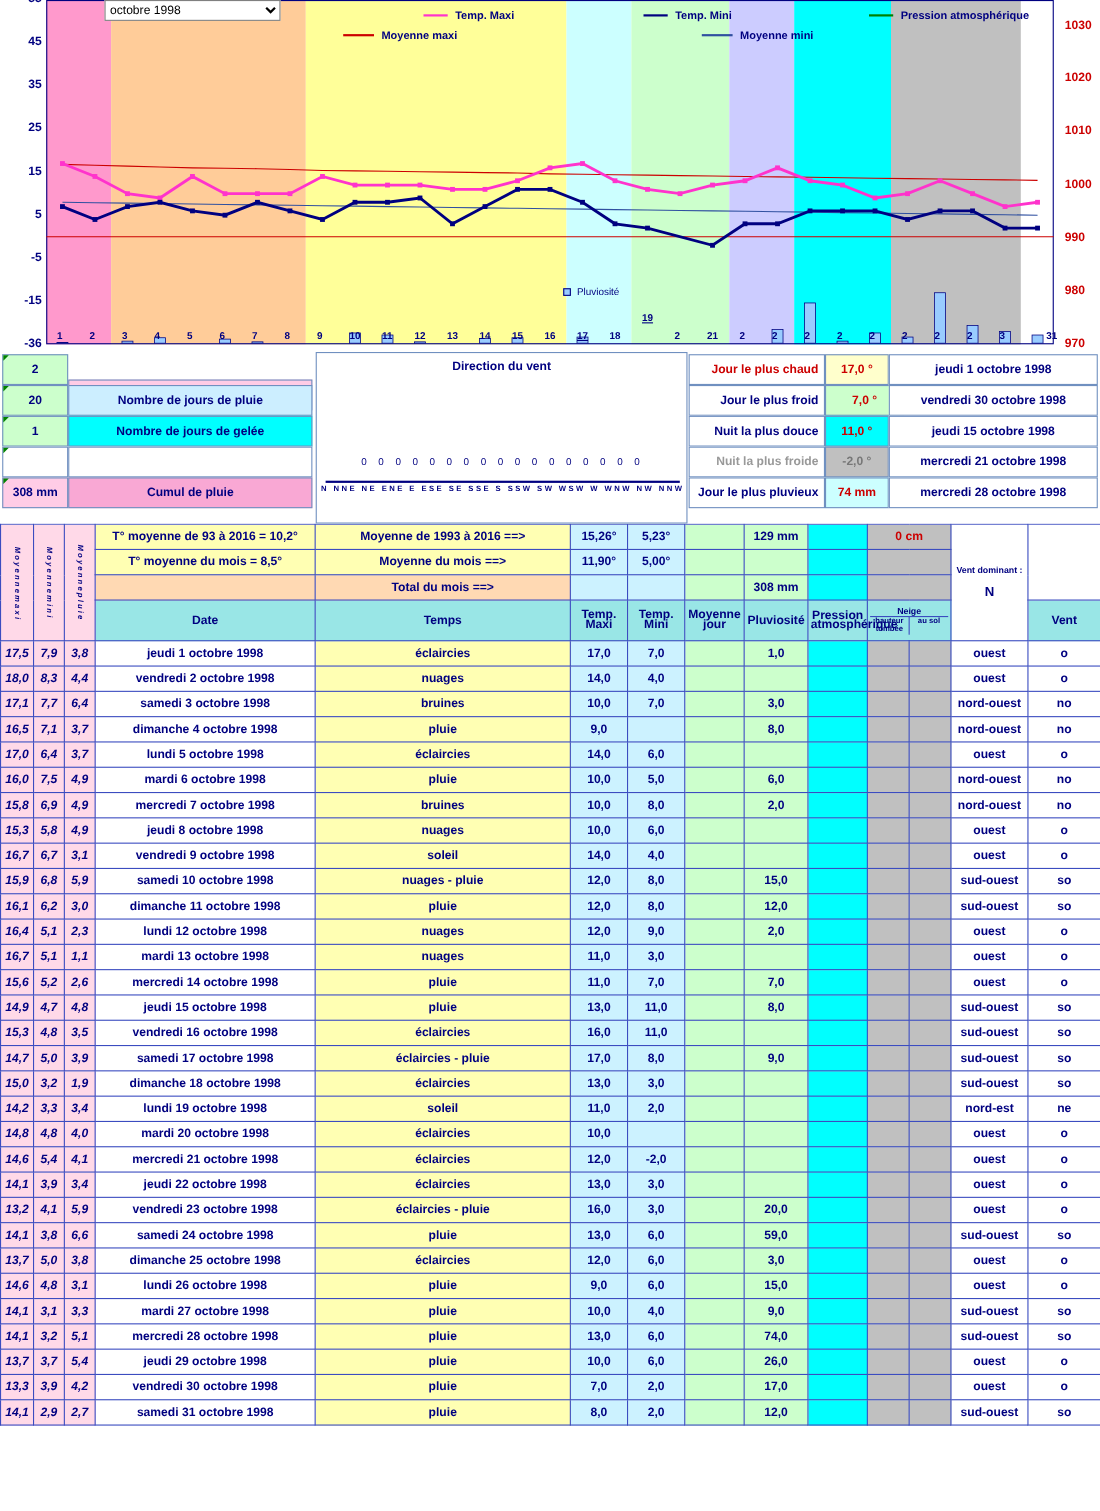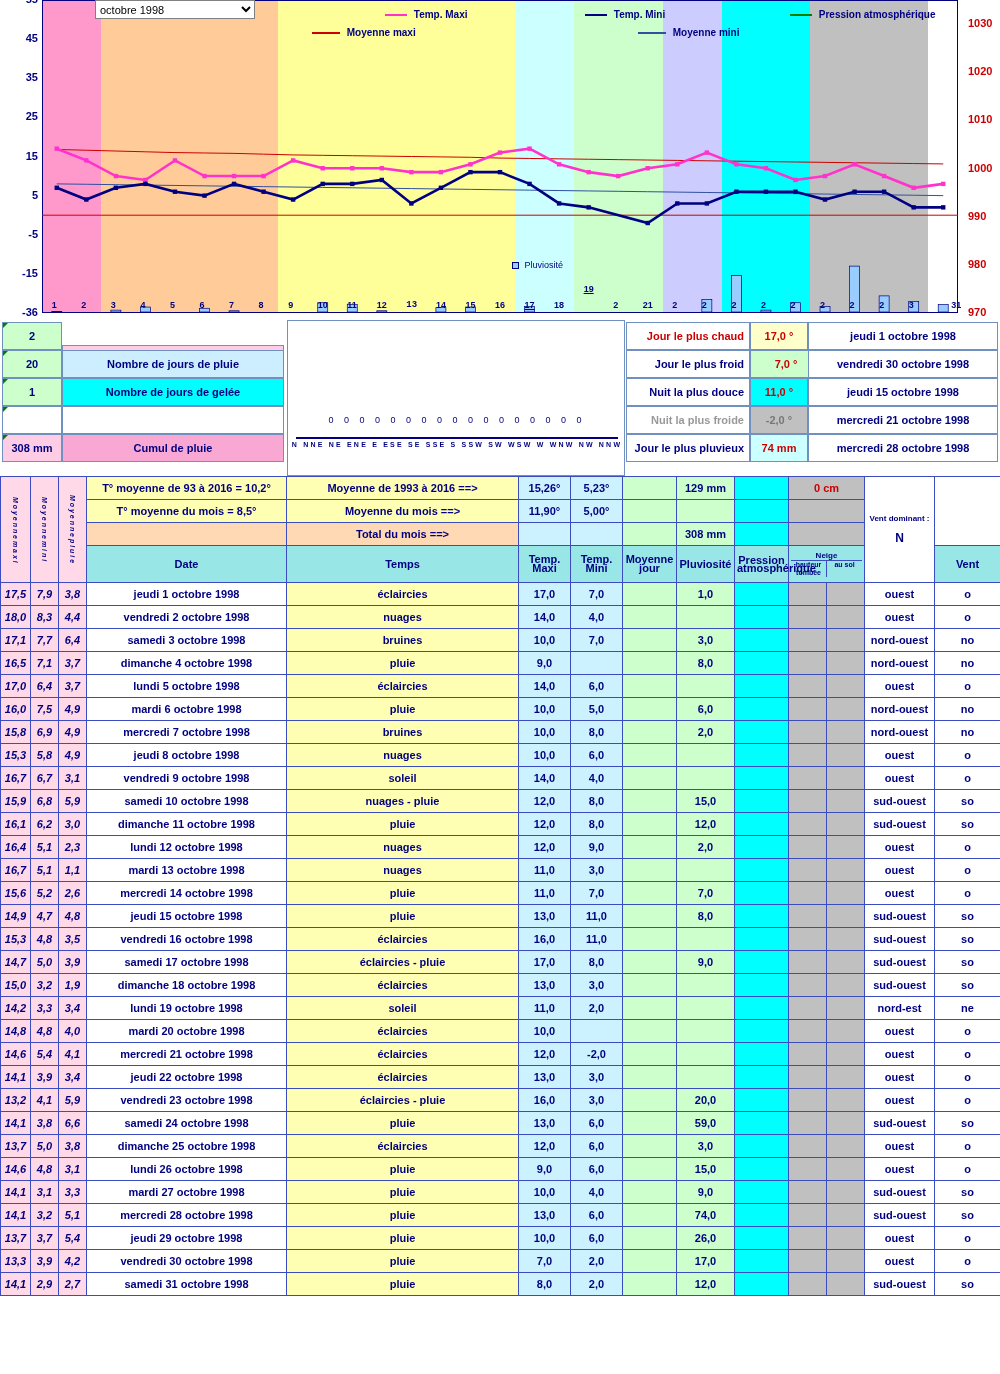--- a/index.html
+++ b/index.html
@@ -191,21 +191,21 @@
       <div class="xlab" style="left: 110.871px; bottom: 10px;">3</div>
       <div class="xlab" style="left: 140.419px; bottom: 10px;">4</div>
       <div class="xlab" style="left: 169.968px; bottom: 10px;">5</div>
       <div class="xlab" style="left: 199.516px; bottom: 10px;">6</div>
       <div class="xlab" style="left: 229.065px; bottom: 10px;">7</div>
       <div class="xlab" style="left: 258.613px; bottom: 10px;">8</div>
       <div class="xlab" style="left: 288.161px; bottom: 10px;">9</div>
       <div class="xlab" style="left: 317.71px; bottom: 10px;">10</div>
       <div class="xlab" style="left: 347.258px; bottom: 10px;">11</div>
       <div class="xlab" style="left: 376.806px; bottom: 10px;">12</div>
-      <div class="xlab" style="left: 406.355px; bottom: 10px; font-family: Liberation Mono, monospace;">13</div>
+      <div class="xlab" style="left: 406.355px; bottom: 10px;">13</div>
       <div class="xlab" style="left: 435.903px; bottom: 10px;">14</div>
       <div class="xlab" style="left: 465.452px; bottom: 10px;">15</div>
       <div class="xlab" style="left: 495px; bottom: 10px;">16</div>
       <div class="xlab" style="left: 524.548px; bottom: 10px; text-decoration: underline;">17</div>
       <div class="xlab" style="left: 554.097px; bottom: 10px;">18</div>
       <div class="xlab" style="left: 583.645px; bottom: 26px; text-decoration: underline;">19</div>
       <div class="xlab" style="left: 613.194px; bottom: 10px;">2</div>
       <div class="xlab" style="left: 642.742px; bottom: 10px;">21</div>
       <div class="xlab" style="left: 672.29px; bottom: 10px;">2</div>
       <div class="xlab" style="left: 701.839px; bottom: 10px;">2</div>
@@ -261,20 +261,21 @@
       <div class="sumcell sum-label" style="left: 62px; top: 58px; width: 222px; height: 28px; background: rgb(0, 255, 255);">Nombre de jours de gelée</div>
       <div class="corner" style="left: 3px; top: 59px;"></div>
       <div class="sumcell sum-val" style="left: 2px; top: 86px; width: 60px; height: 28px; background: rgb(255, 255, 255); color: rgb(0, 0, 128);"></div>
       <div class="sumcell sum-label" style="left: 62px; top: 86px; width: 222px; height: 28px; background: rgb(255, 255, 255);"></div>
       <div class="corner" style="left: 3px; top: 87px;"></div>
       <div class="sumcell sum-val" style="left: 2px; top: 114px; width: 60px; height: 28px; background: rgb(255, 204, 230); color: rgb(0, 0, 128);">308 mm</div>
       <div class="sumcell sum-label" style="left: 62px; top: 114px; width: 222px; height: 28px; background: #f9a8d4;">Cumul de pluie</div>
       <div class="corner" style="left: 3px; top: 115px;"></div>
     </div>
   <div id="wind-box">
+    <div id="wind-title">Direction du vent</div>
     <div id="wind-zero">0 0 0 0 0 0 0 0 0 0 0 0 0 0 0 0 0</div>
     <div id="wind-axis"></div>
     <div id="wind-dirs">N NNE NE ENE E ESE SE SSE S SSW SW WSW W WNW NW NNW</div>
   </div>
   <div id="summary-right">
       <div class="sumcell" style="left: 626px; top: 2px; width: 124px; height: 28px; background: rgb(255, 255, 255); justify-content: flex-end; padding-right: 5px; color: rgb(204, 0, 0);">Jour le plus chaud</div>
       <div class="sumcell sum-val" style="left: 750px; top: 2px; width: 58px; height: 28px; background: rgb(255, 255, 204); color: rgb(204, 0, 0);">17,0 °</div>
       <div class="sumcell sum-val" style="left: 808px; top: 2px; width: 190px; height: 28px; background: rgb(255, 255, 255); color: rgb(0, 0, 128);">jeudi 1 octobre 1998</div>
       <div class="sumcell" style="left: 626px; top: 30px; width: 124px; height: 28px; background: rgb(255, 255, 255); justify-content: flex-end; padding-right: 5px; color: rgb(0, 0, 128);">Jour le plus froid</div>
       <div class="sumcell sum-val" style="left: 750px; top: 30px; width: 72px; height: 28px; background: rgb(204, 255, 204); color: rgb(204, 0, 0);">7,0 °</div>

